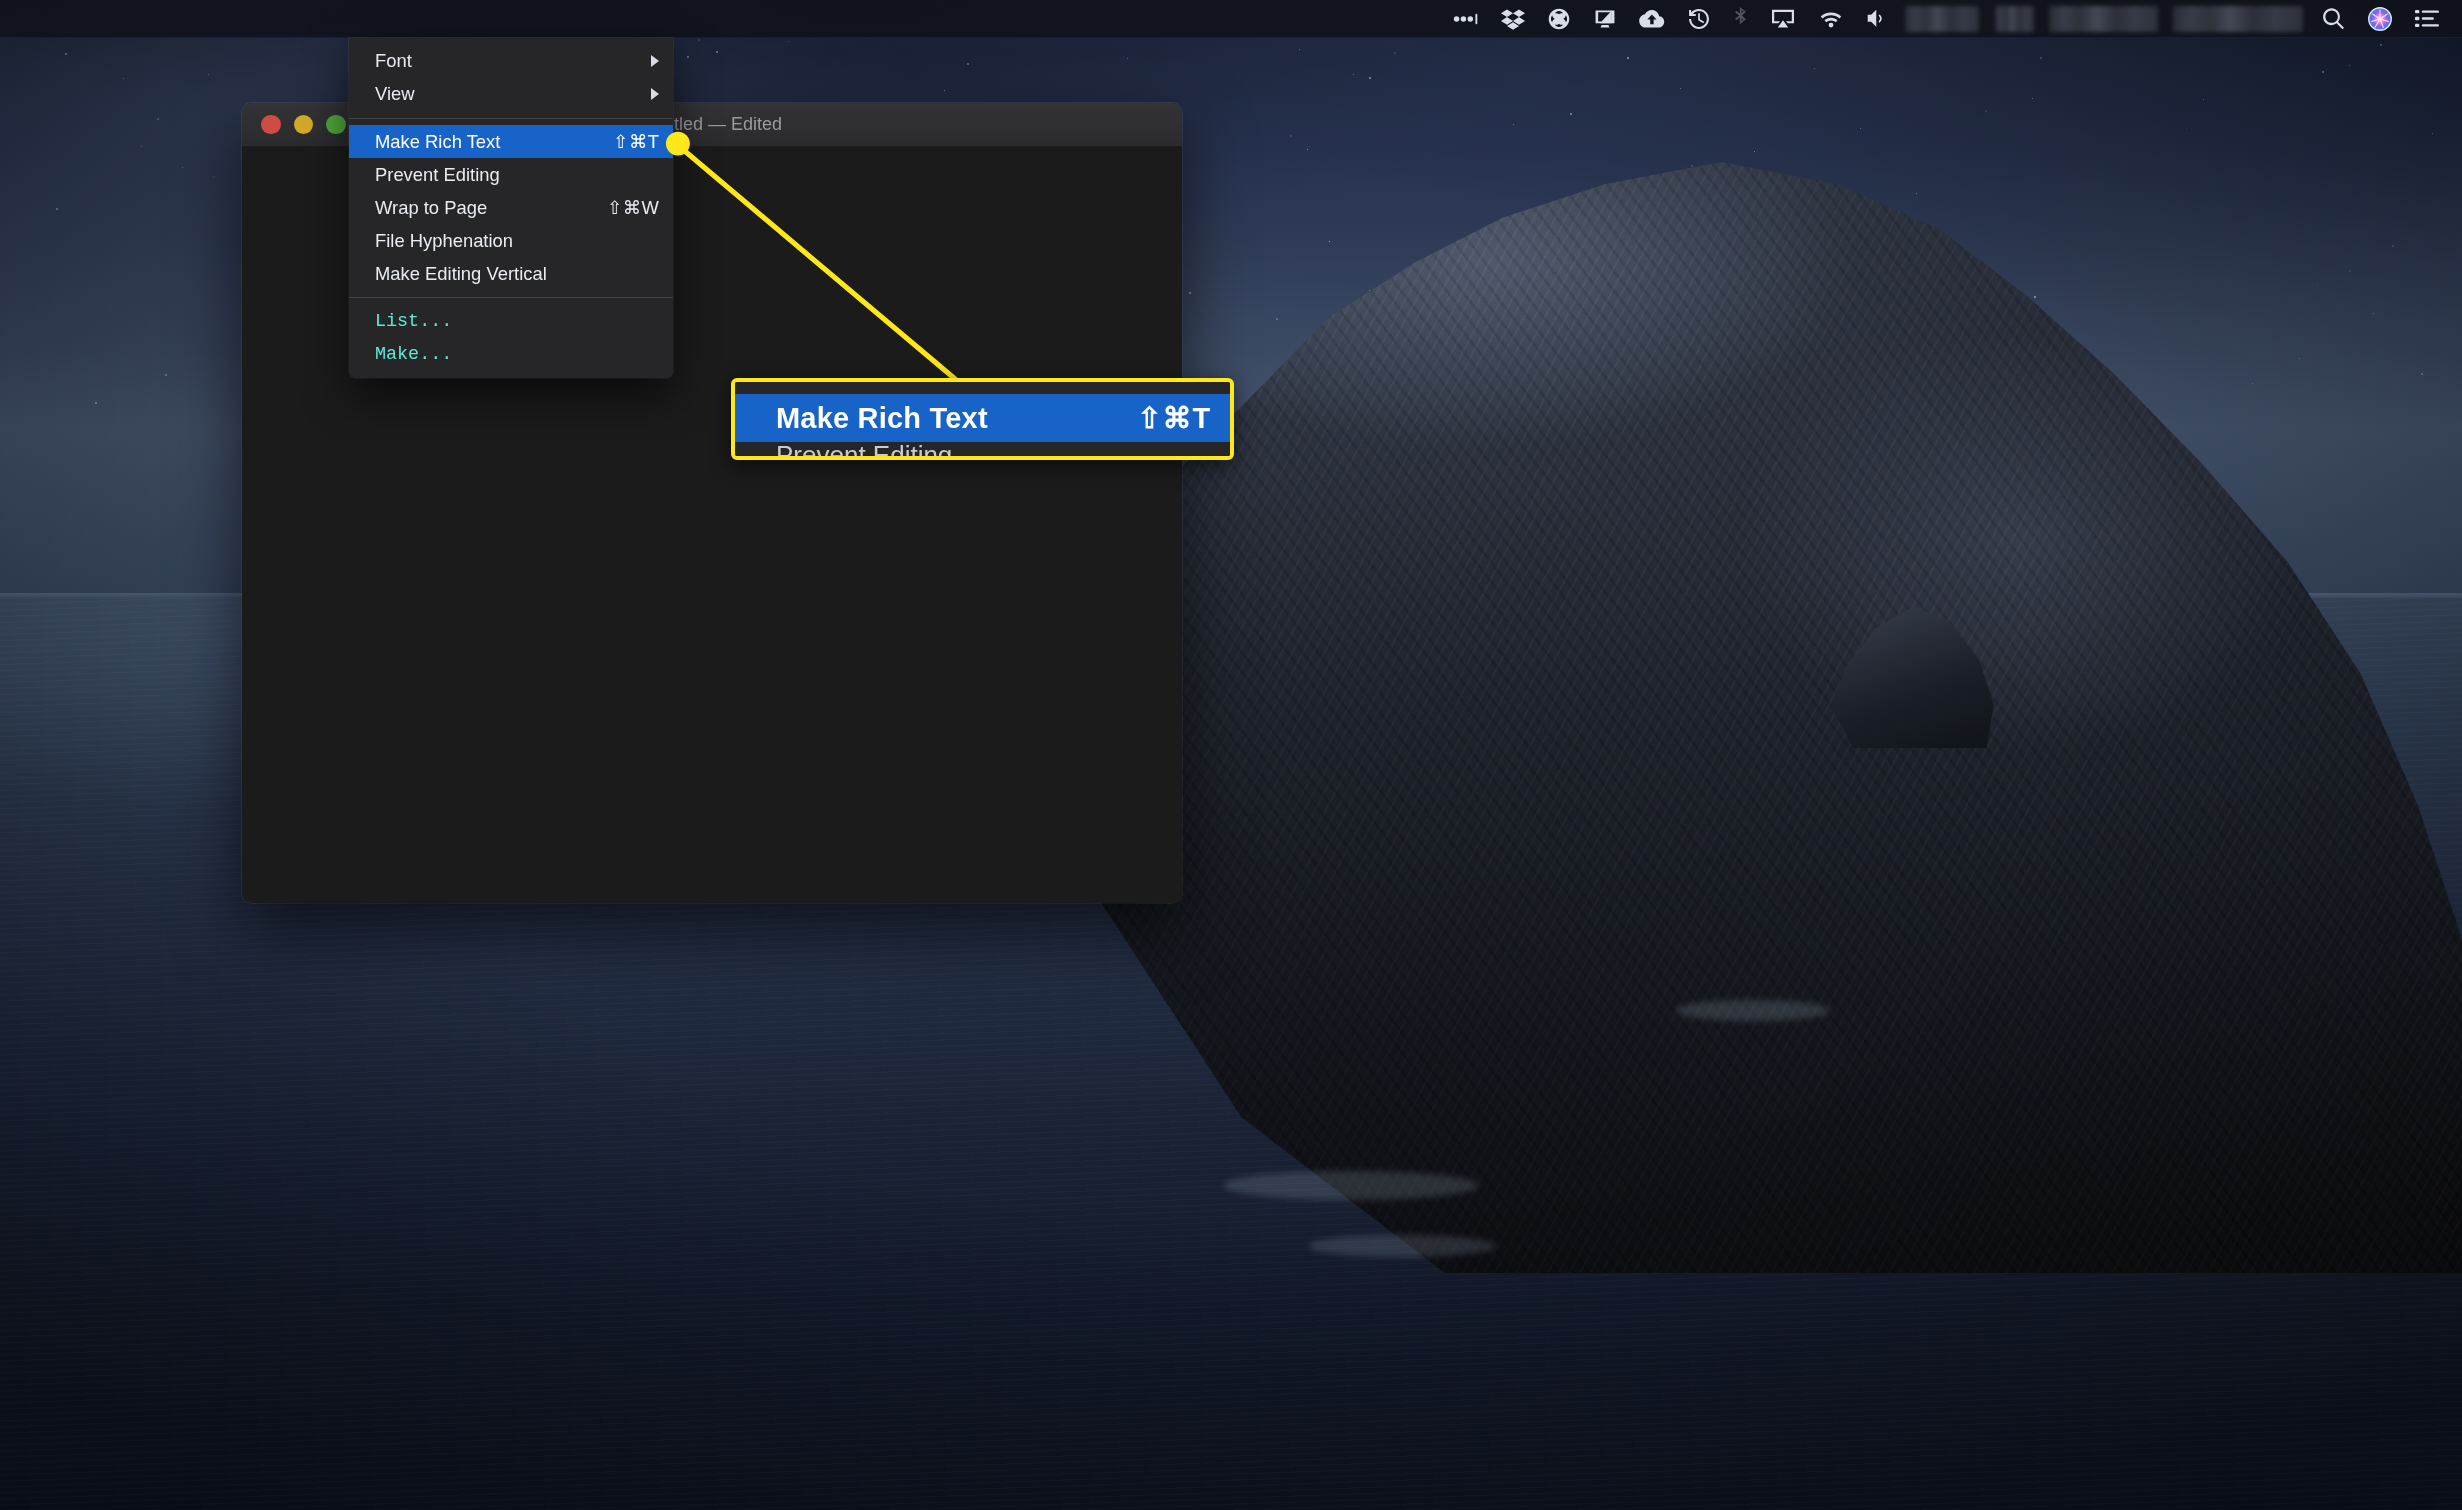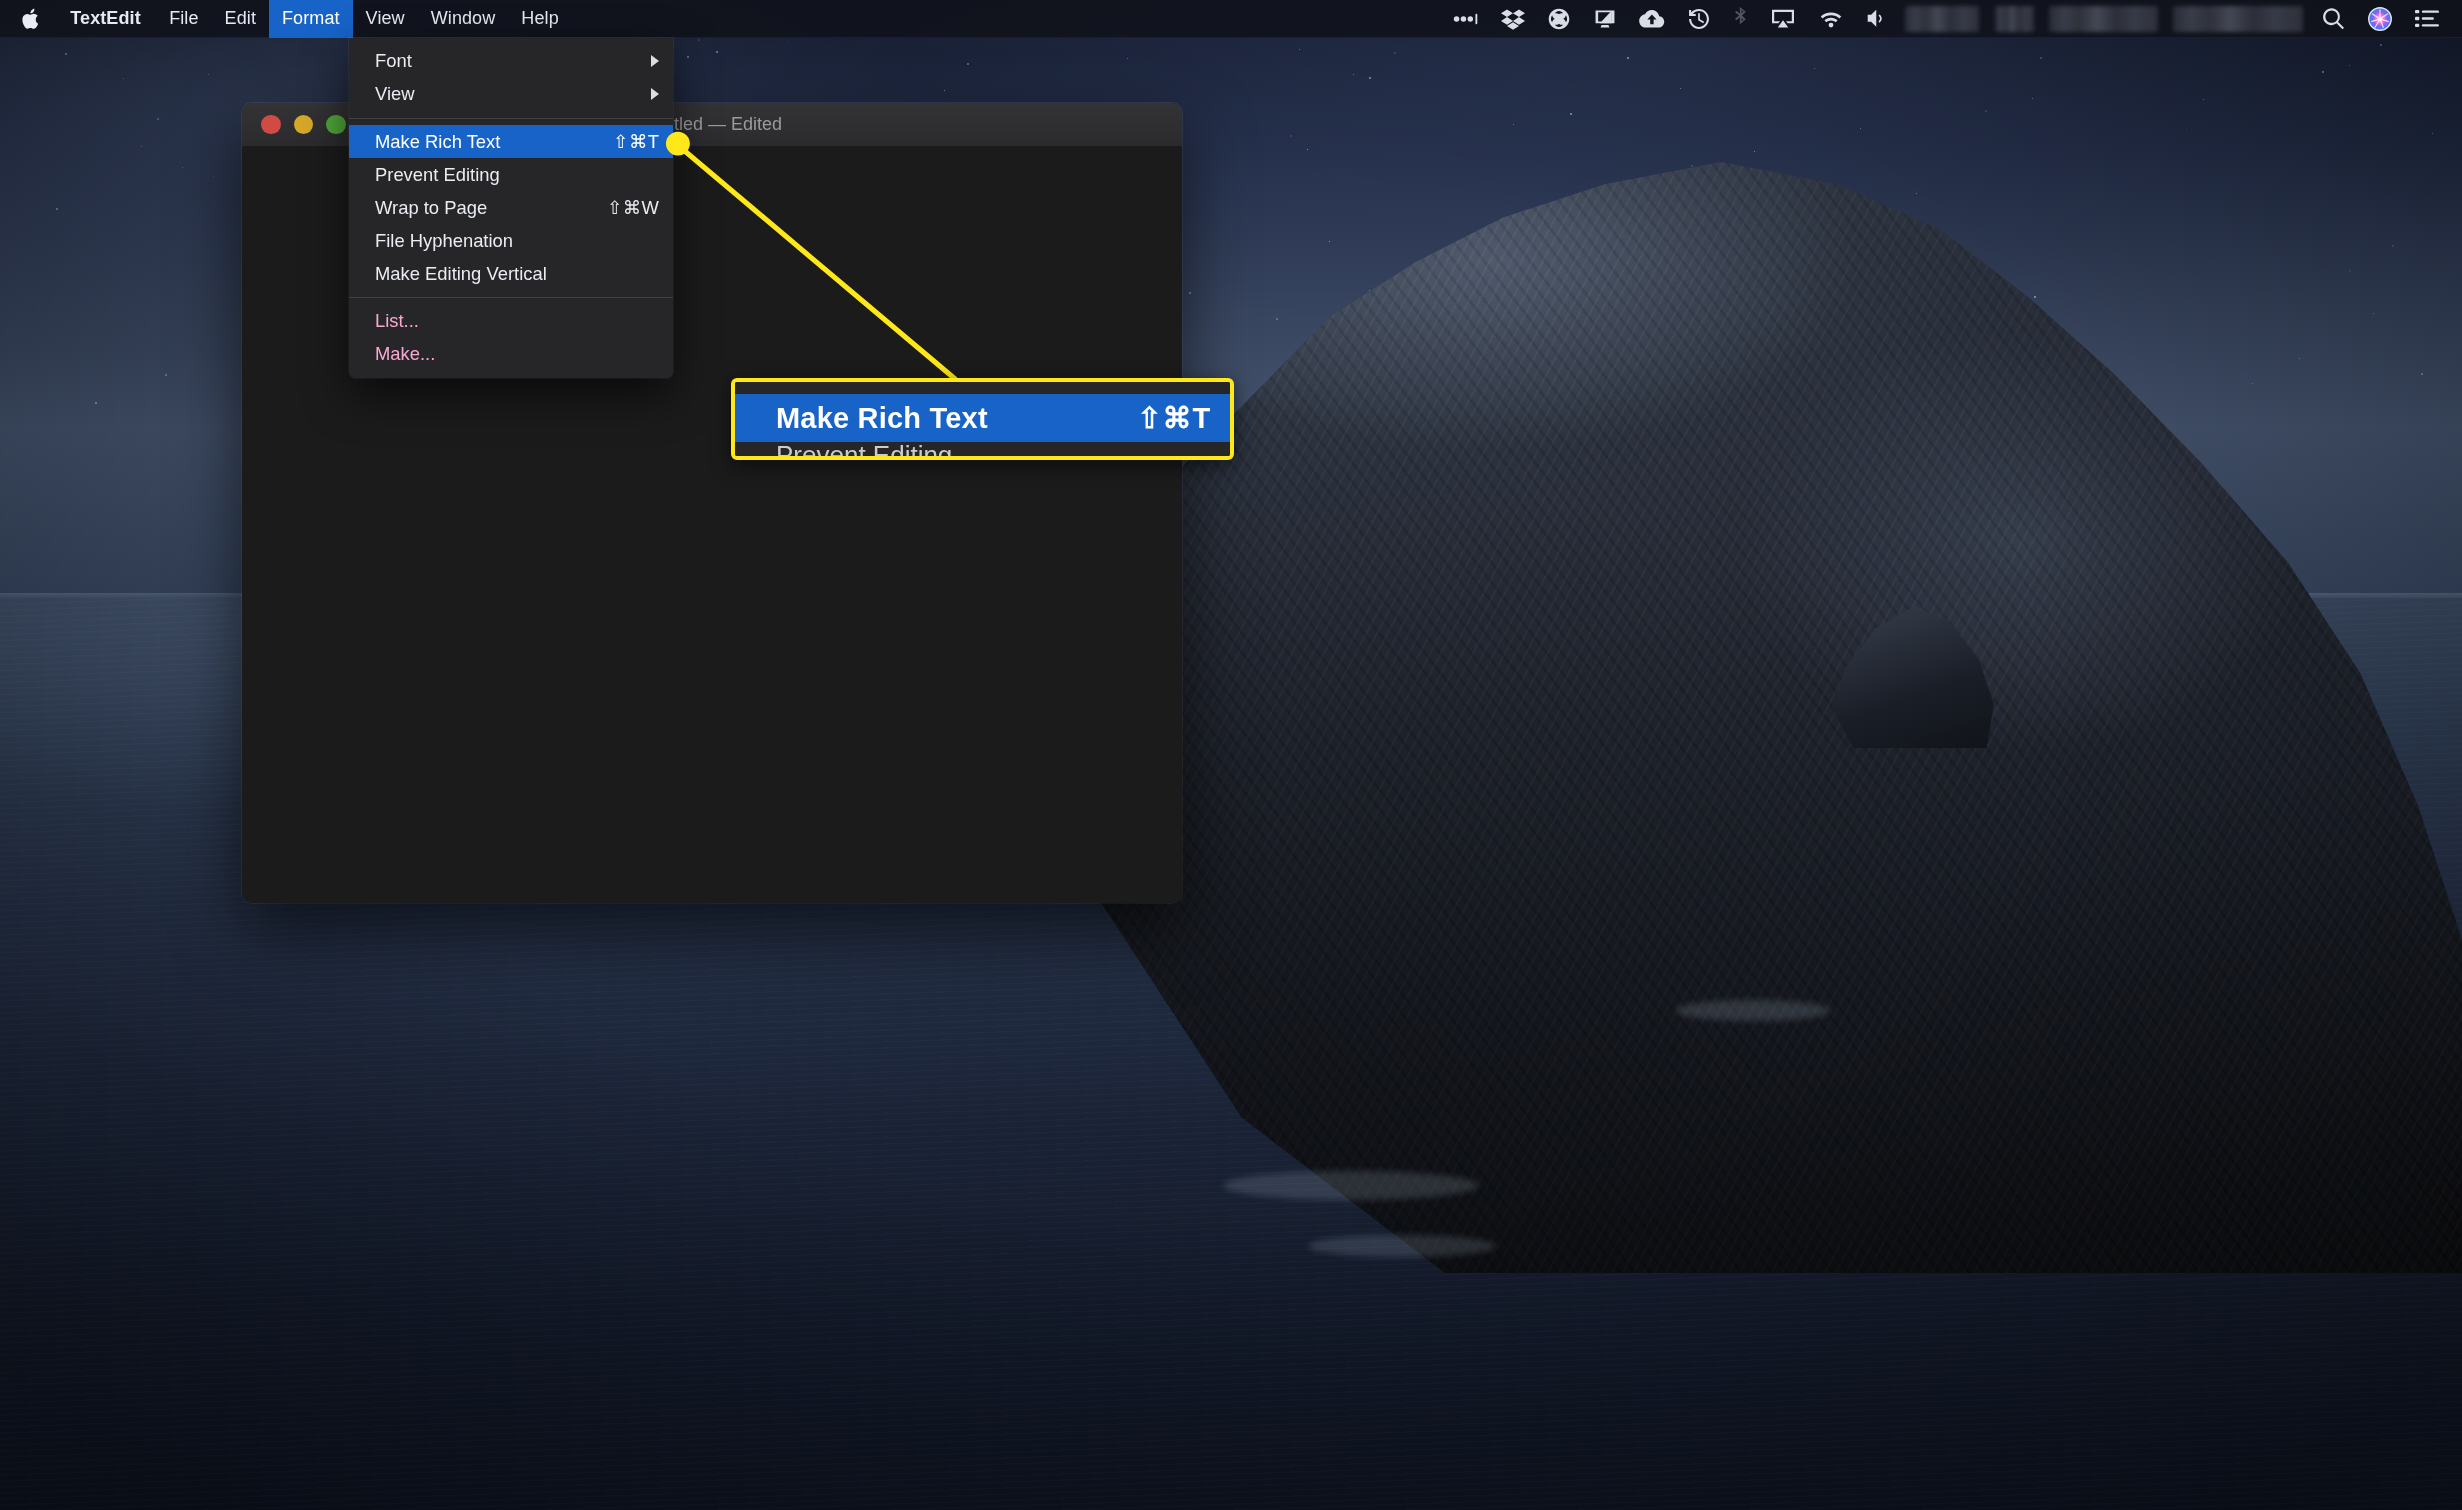--- a/index.html
+++ b/index.html
@@ -139,21 +139,21 @@
   .mi {
     height:33px; display:flex; align-items:center;
     padding:0 13.7px 0 26px; color:#e9ecf2; font-size:18.4px; position:relative;
   }
   .mi .label { flex:1; white-space:nowrap; }
   .mi .shortcut { color:#e9ecf2; font-size:18.4px; letter-spacing:0.4px; margin-left:15.4px; }
   .mi .arrow { margin-left:auto; width:0;height:0;
     border-left:8.5px solid #d9dde6; border-top:6px solid transparent; border-bottom:6px solid transparent; }
   .mi.selected { background:#1763c7; }
   .mi.selected .label, .mi.selected .shortcut { color:#ffffff; }
-  .mi.disabled .label { color:#f9a8d4; }
+  .mi.disabled .label { color:#5eead4;font-family:Liberation Mono, monospace; }
   .mi-sep { height:0.9px; background:rgba(255,255,255,0.13); margin:6.8px 0 6.8px 0; }
 
   
   #callout-svg { position:absolute; inset:0; z-index:70; pointer-events:none; }
   #callout-box {
     position:absolute; left:731px; top:378px; width:503px; height:82px;
     border:4.3px solid #ffe81a; border-radius:6px; z-index:71;
     background:#262629; overflow:hidden;
     box-shadow:0 5.1px 20.5px rgba(0,0,0,0.55);
   }
@@ -334,34 +334,20 @@
     <div class="wp-island-shadow"></div>
   </div>
   <div class="wp-rock-small"></div>
   <div class="wp-foam" style="left:1223px; top:1171px; width:256px; height:29px;"></div>
   <div class="wp-foam" style="left:1308px; top:1235px; width:188px; height:22px;"></div>
   <div class="wp-foam" style="left:1676px; top:1000px; width:154px; height:20.5px;"></div>
   <div class="wp-vignette"></div>
 </div>
 
 <div id="menubar">
-  <div class="mb-left">
-    <div class="apple-logo">
-      <svg viewBox="0 0 24 28">
-          <path d="M17.2 14.8c0-3 2.4-4.4 2.5-4.5-1.4-2-3.5-2.3-4.2-2.3-1.8-.2-3.5 1-4.4 1-0.9 0-2.3-1-3.8-1-1.9 0-3.7 1.1-4.7 2.9-2 3.5-.5 8.7 1.4 11.5.9 1.4 2.1 2.9 3.6 2.9 1.4-.1 2-.9 3.7-.9s2.2.9 3.8.9 2.5-1.4 3.5-2.8c1.1-1.6 1.5-3.1 1.5-3.2-.1 0-2.9-1.1-2.9-4.5zM14.5 5.7c.8-1 1.3-2.3 1.2-3.7-1.2 0-2.6.8-3.4 1.8-.7.9-1.4 2.3-1.2 3.6 1.3.1 2.6-.7 3.4-1.7z"></path>
-        </svg>
-    </div>
-    <div class="mb-item app-name">TextEdit</div>
-    <div class="mb-item">File</div>
-    <div class="mb-item">Edit</div>
-    <div class="mb-item active">Format</div>
-    <div class="mb-item">View</div>
-    <div class="mb-item">Window</div>
-    <div class="mb-item">Help</div>
-  </div>
 
   <div class="mb-right">
     <div class="mb-icon">
       <svg width="26" height="12" viewBox="0 0 30 14">
           <circle cx="4" cy="7" r="3.2"></circle>
           <circle cx="12" cy="7" r="3.2"></circle>
           <circle cx="20" cy="7" r="3.2"></circle>
           <rect x="26" y="1" width="2.2" height="12" rx="1"></rect>
         </svg>
     </div>

